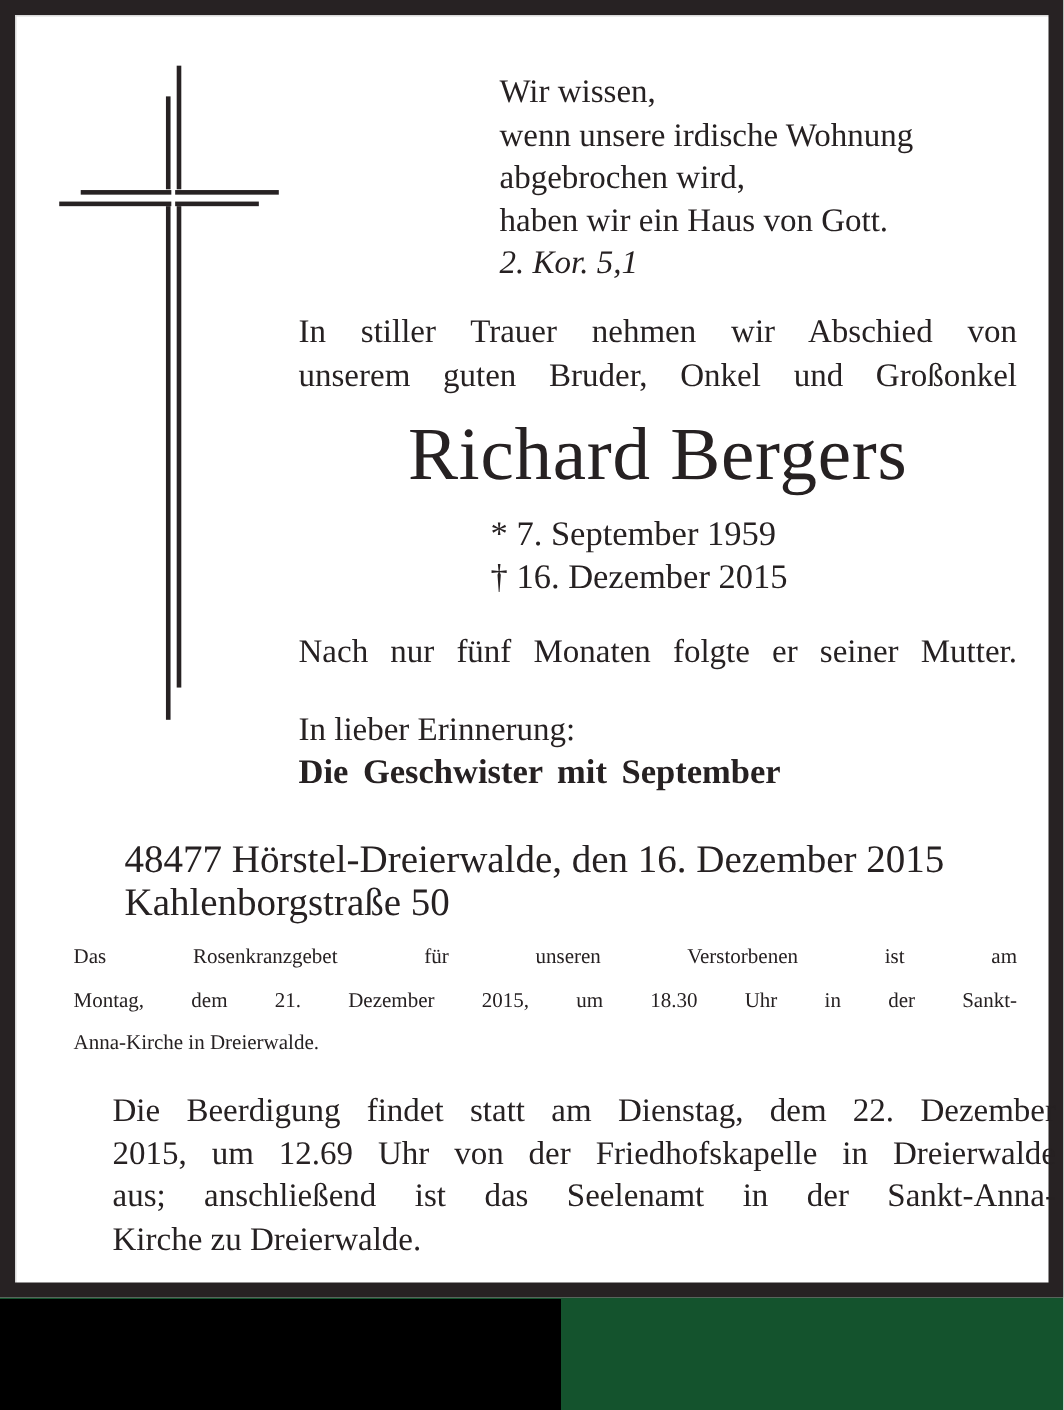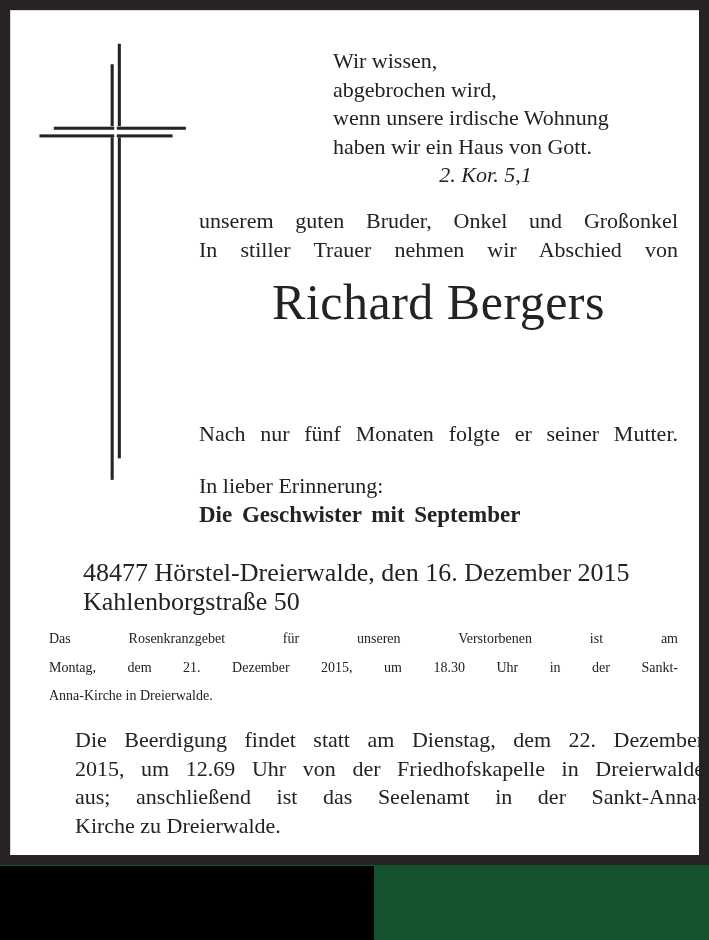--- a/index.html
+++ b/index.html
@@ -29,21 +29,21 @@
   }
   .block { position: absolute; }
   .ln { display: block; height: 28.5px; line-height: 28.5px; }
   .stretch { text-align: justify; text-align-last: justify; }
   .quote { left: 323px; top: 37px; width: 305px; font-size: 22px; }
   .quote .ln { white-space: nowrap; }
   .citation {
     display: block;
     height: 28.5px; line-height: 28.5px;
     font-style: italic;
-    text-align: center;
+    text-align: left;
     white-space: nowrap;
   }
   .intro { left: 189px; top: 197px; width: 479px; font-size: 22px; }
   .deceased {
     left: 189px; top: 267px; width: 479px;
     font-size: 50px; line-height: 50px;
     text-align: center;
     letter-spacing: 0.5px;
     white-space: nowrap;
   }
@@ -87,31 +87,35 @@
 
         <rect x="51" y="124" width="59" height="3"></rect>
         <rect x="112.5" y="124" width="67.5" height="3"></rect>
 
         <rect x="37" y="131.5" width="73" height="3"></rect>
         <rect x="112.5" y="131.5" width="54.5" height="3"></rect>
       </g>
     </svg>
 
     <div class="block quote">
-      <span><span class="ln">Wir wissen,</span><span class="ln">abgebrochen wird,</span><span class="ln">wenn unsere irdische Wohnung</span><span class="ln">haben wir ein Haus von Gott.</span></span>
+      <span><span class="ln">Wir wissen,</span><span class="ln">wenn unsere irdische Wohnung</span><span class="ln">abgebrochen wird,</span><span class="ln">haben wir ein Haus von Gott.</span></span>
       <span class="citation">2. Kor. 5,1</span>
     </div>
 
     <div class="block intro">
+        <span class="ln stretch">In stiller Trauer nehmen wir Abschied von</span>
         <span class="ln stretch">unserem guten Bruder, Onkel und Großonkel</span>
-        <span class="ln stretch">In stiller Trauer nehmen wir Abschied von</span>
       </div>
 
     <div class="block deceased">Richard Bergers</div>
 
+    <div class="block dates">
+      <span class="ln">* 7. September 1959</span>
+      <span class="ln">† 16. Dezember 2015</span>
+    </div>
 
     <div class="block after-note">
       <span class="ln stretch">Nach nur fünf Monaten folgte er seiner Mutter.</span>
     </div>
 
     <div class="block memory">
       <span class="ln">In lieber Erinnerung:</span>
     </div>
 
     <div class="block mourners">Die Geschwister mit September</div>

